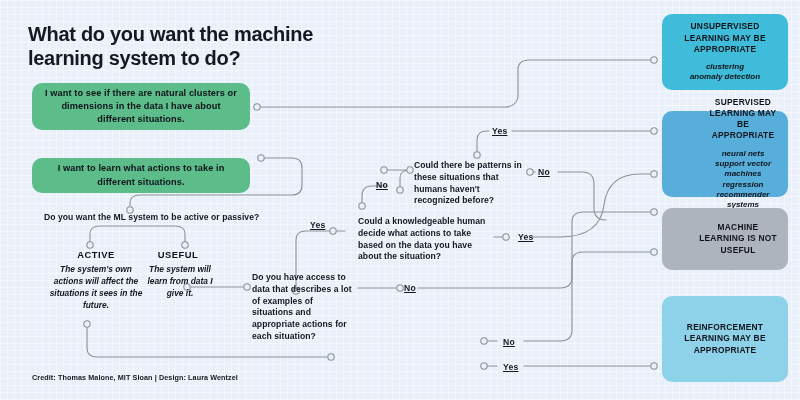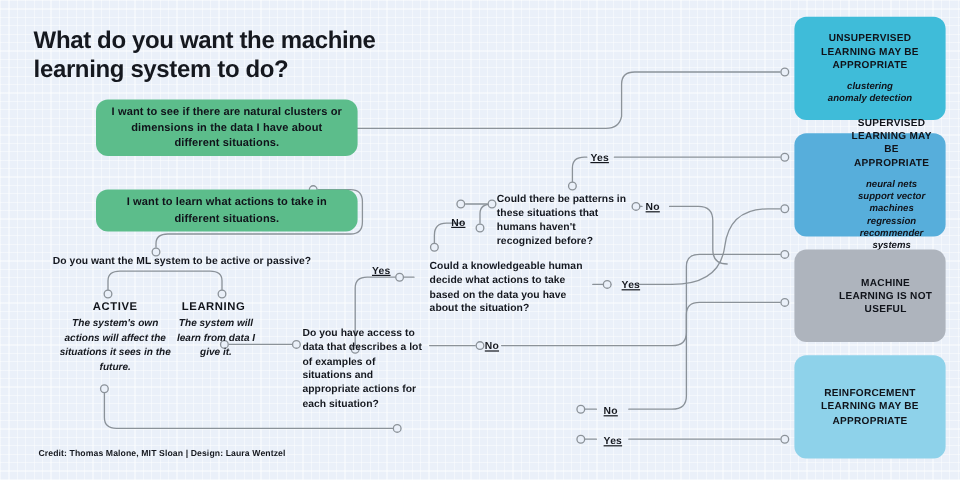--- a/index.html
+++ b/index.html
@@ -50,21 +50,20 @@
     font-size: 9.2px;
     font-weight: 700;
     line-height: 1.42;
     text-align: center;
     display: flex;
     align-items: center;
     justify-content: center;
     padding: 17px 12px;
     box-sizing: border-box;
     letter-spacing: 0.1px;
-    margin-left: 48px;
   }
   #goal-clusters { left: 32px; top: 83px; width: 218px; height: 47px; }
   #goal-actions  { left: 32px; top: 158px; width: 218px; height: 35px; }
 
   
   .outcome {
     border-radius: 10px;
     color: #10131a;
     text-align: center;
     display: flex;
@@ -82,23 +81,23 @@
     line-height: 1.32;
     letter-spacing: 0.25px;
   }
   .outcome .oc-sub {
     font-size: 8px;
     font-style: italic;
     font-weight: 600;
     line-height: 1.3;
     margin-top: 7px;
   }
-  #oc-unsupervised { top: 14px;  height: 86px;  background: #3fbcd9; }
+  #oc-unsupervised { top: 14px;  height: 76px;  background: #3fbcd9; }
   #oc-supervised   { top: 111px; height: 86px;  background: #57aedb; padding-left: 44px; }
-  #oc-notuseful    { top: 208px; height: 77px;  background: #aeb4bd; padding-left: 34px; }
+  #oc-notuseful    { top: 208px; height: 62px;  background: #aeb4bd; padding-left: 34px; }
   #oc-reinforce    { top: 296px; height: 86px;  background: #8ed2ea; }
 
   
   .qtext {
     color: #15181f;
     font-size: 8.6px;
     font-weight: 600;
     line-height: 1.37;
     letter-spacing: 0.05px;
   }
@@ -245,21 +244,21 @@
   <div class="abs qtext" id="q-patterns">Could there be patterns in these situations that humans haven't recognized before?</div>
 
   <div class="abs qtext" id="q-knowledgeable">Could a knowledgeable human decide what actions to take based on the data you have about the situation?</div>
 
   <div class="abs qtext" id="q-access">Do you have access to data that describes a lot of examples of situations and appropriate actions for each situation?</div>
 
 
   <div class="abs branch-head" id="lbl-active">ACTIVE</div>
   <div class="abs branch-desc" id="desc-active">The system's own actions will affect the situations it sees in the future.</div>
 
-  <div class="abs branch-head" id="lbl-passive">LEARNING</div>
+  <div class="abs branch-head" id="lbl-passive">USEFUL</div>
   <div class="abs branch-desc" id="desc-passive">The system will learn from data I give it.</div>
 
   <div class="abs yn" id="yes-patterns">Yes</div>
   <div class="abs yn" id="no-patterns">No</div>
   <div class="abs yn" id="no-patterns2">No</div>
   <div class="abs yn" id="yes-knowledge">Yes</div>
   <div class="abs yn" id="yes-access">Yes</div>
   <div class="abs yn" id="no-access">No</div>
   <div class="abs yn" id="no-gather">No</div>
   <div class="abs yn" id="yes-gather">Yes</div>

